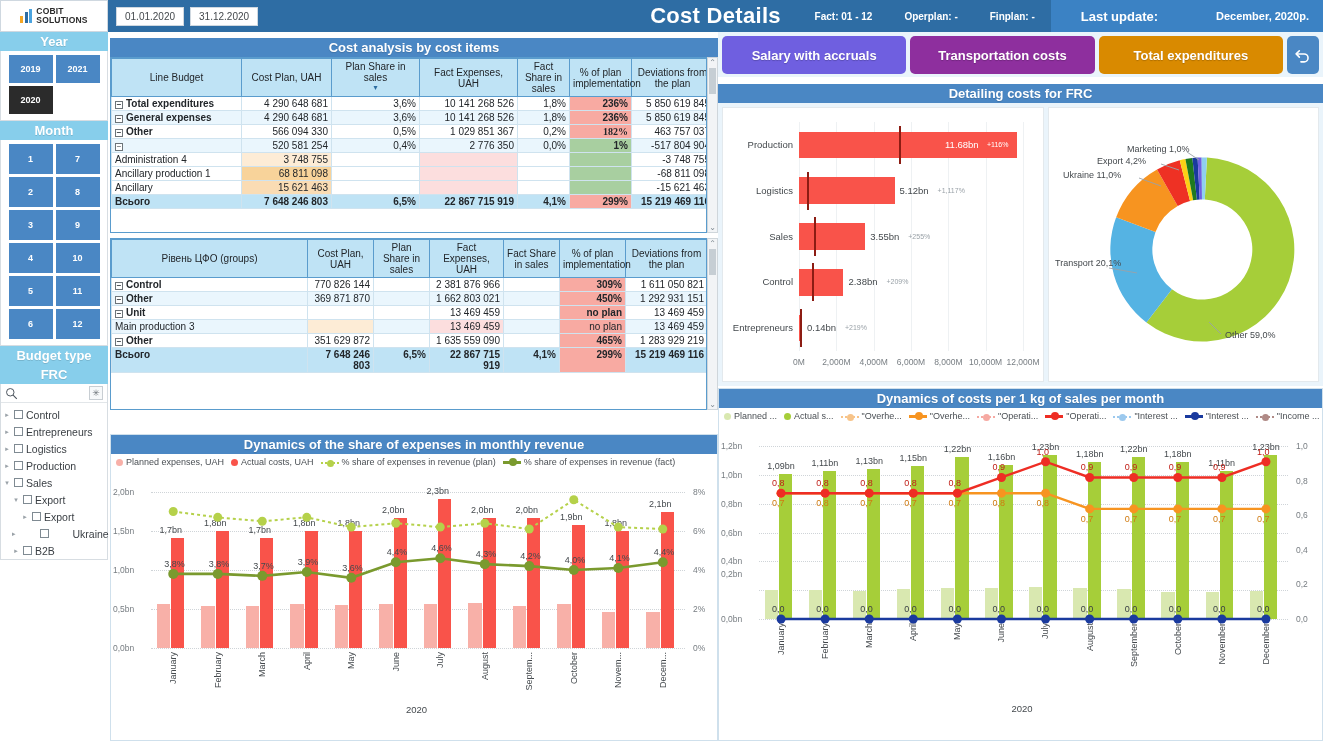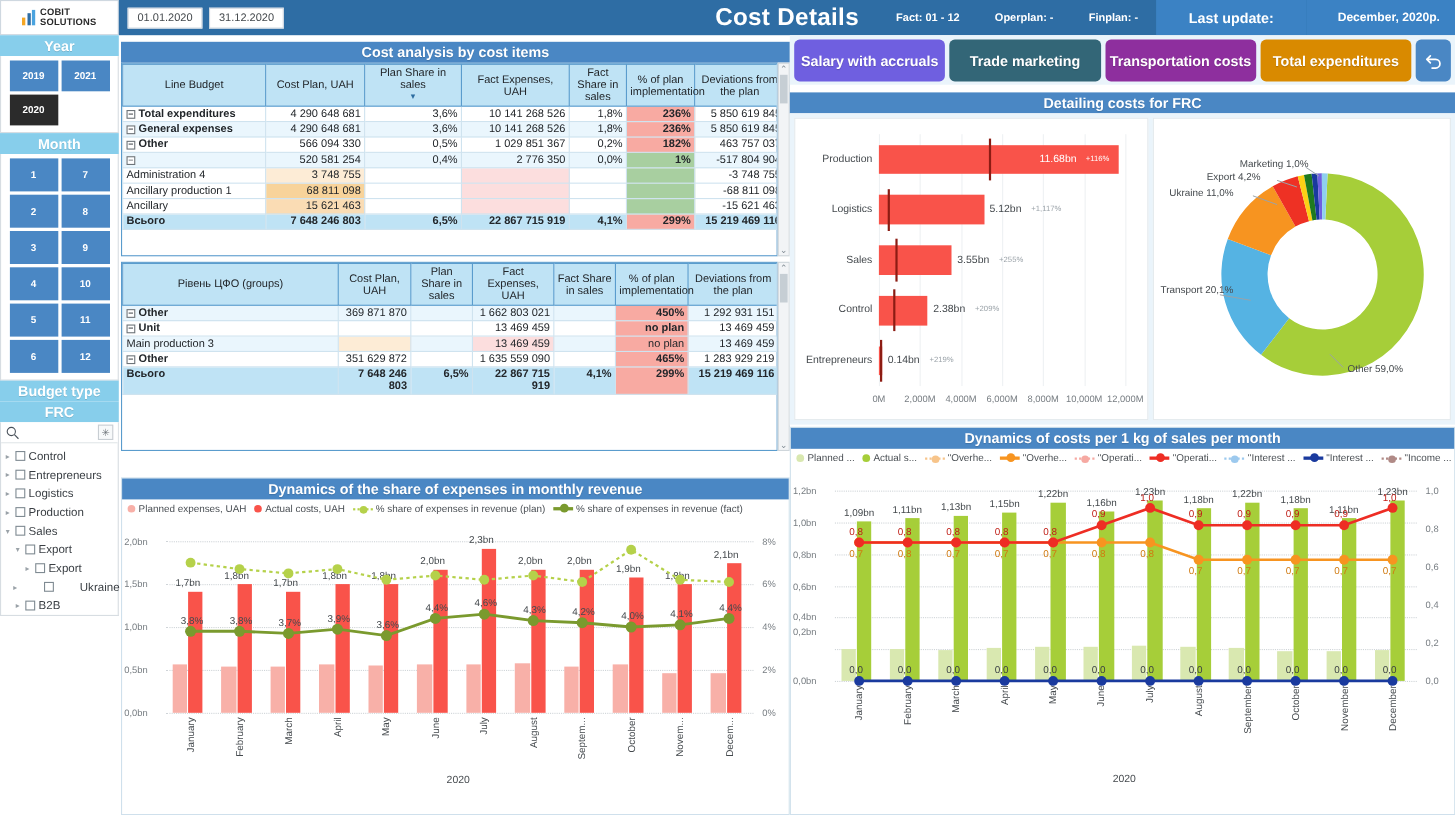--- a/index.html
+++ b/index.html
@@ -315,21 +315,21 @@
               <td class="num ">1,8%</td>
               <td class="num bg-pink" style="font-weight: bold;">236%</td>
               <td class="num red">5 850 619 845</td>
             </tr>
             <tr>
               <td class="ind2"><span class="exp">−</span>Other</td>
               <td class="num ">566 094 330</td>
               <td class="num ">0,5%</td>
               <td class="num ">1 029 851 367</td>
               <td class="num ">0,2%</td>
-              <td class="num bg-pink" style="font-weight: bold;">182%</td>
+              <td class="num bg-pink" style="font-weight: bold; font-family: Liberation Serif, serif;">182%</td>
               <td class="num red">463 757 037</td>
             </tr>
             <tr class="alt">
               <td class="ind3"><span class="exp">−</span></td>
               <td class="num ">520 581 254</td>
               <td class="num ">0,4%</td>
               <td class="num ">2 776 350</td>
               <td class="num ">0,0%</td>
               <td class="num bg-green" style="font-weight: bold;">1%</td>
               <td class="num " style="font-weight: normal;">-517 804 904</td>
@@ -399,20 +399,29 @@
               <th>Рівень ЦФО (groups)</th>
               <th>Cost Plan, UAH</th>
               <th>Plan Share in sales</th>
               <th>Fact Expenses, UAH</th>
               <th>Fact Share in sales</th>
               <th>% of plan implementation</th>
               <th>Deviations from the plan</th>
             </tr>
           </thead>
         <tbody id="frc-body">
+            <tr>
+              <td class="ind0"><span class="exp">−</span>Control</td>
+              <td class="num ">770 826 144</td>
+              <td class="num "></td>
+              <td class="num ">2 381 876 966</td>
+              <td class="num "></td>
+              <td class="num bg-pink" style="font-weight: bold;">309%</td>
+              <td class="num red">1 611 050 821</td>
+            </tr>
             <tr class="alt">
               <td class="ind1"><span class="exp">−</span>Other</td>
               <td class="num ">369 871 870</td>
               <td class="num "></td>
               <td class="num ">1 662 803 021</td>
               <td class="num "></td>
               <td class="num bg-pink" style="font-weight: bold;">450%</td>
               <td class="num red">1 292 931 151</td>
             </tr>
             <tr>
@@ -591,23 +600,20 @@
       <div class="dlabel" style="left: 498.25px; top: 83.05px;">4,1%</div>
       <div class="dlabel" style="left: 542.75px; top: 77.2px;">4,4%</div>
       <div class="axis-title" style="left: 295px; top: 234px;">2020</div>
     </div>
 </div>
 
 <div style="position:absolute; top:32px; left:718px; width:605px;text-align:center;">
   <div class="tabrow" id="tabrow">
       <div class="tabbtn" style="background: rgb(111, 95, 224);">
         <span>Salary with accruals</span>
-      </div>
-      <div class="tabbtn" style="background: rgb(51, 102, 119);">
-        <span>Trade marketing</span>
       </div>
       <div class="tabbtn" style="background: rgb(142, 47, 158);">
         <span>Transportation costs</span>
       </div>
       <div class="tabbtn" style="background: rgb(217, 138, 0);">
         <span>Total expenditures</span>
       </div>
     <div class="reset-btn">
       <svg width="19" height="19" viewBox="0 0 24 24">
         <path d="M8 6 L4 10 L8 14" fill="none" stroke="#fff" stroke-width="2" stroke-linecap="round" stroke-linejoin="round"></path>

